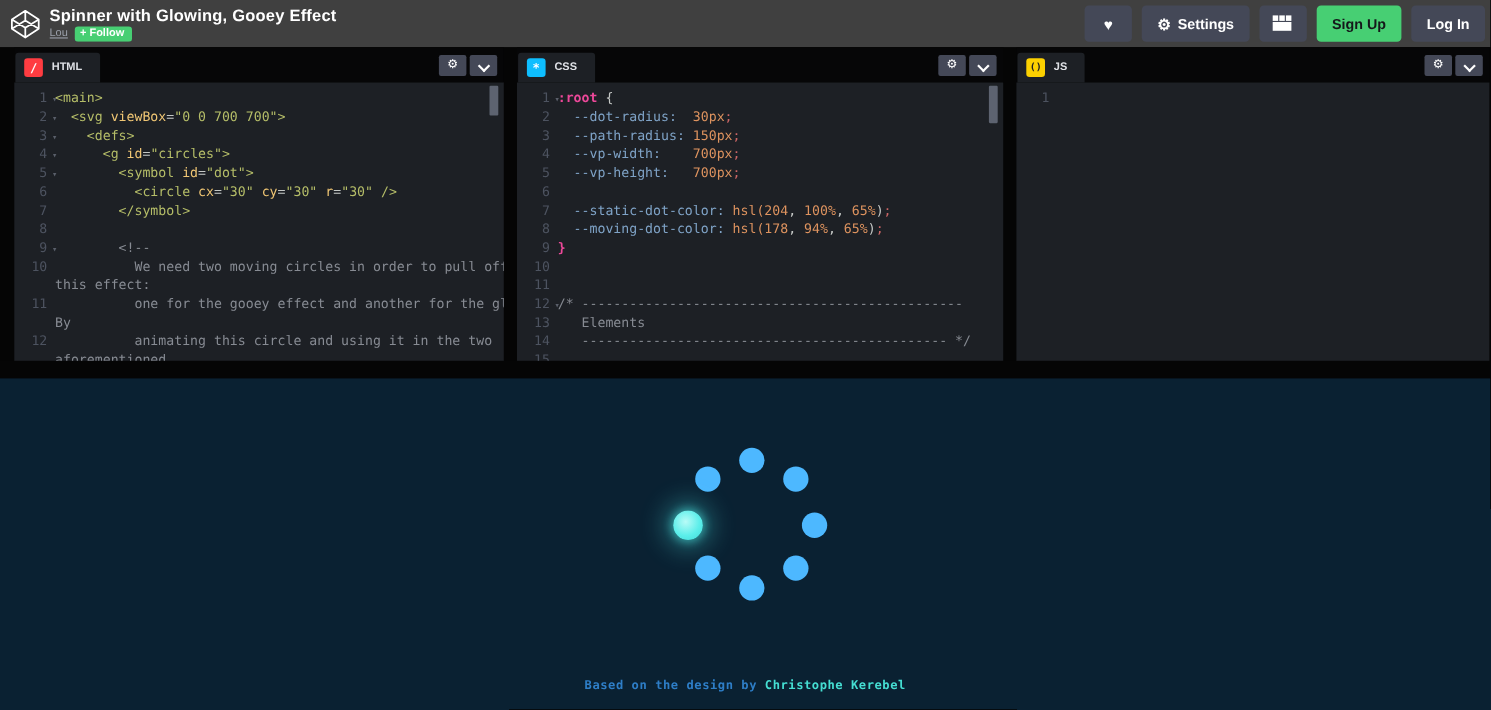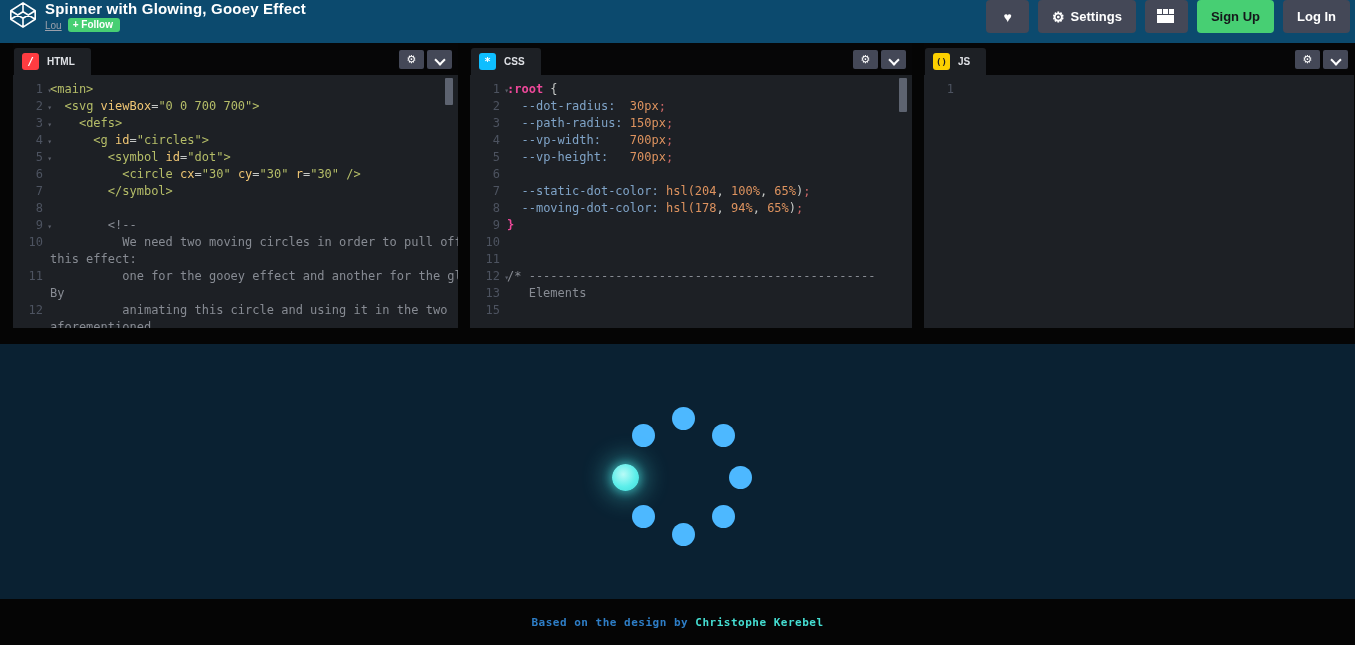--- a/index.html
+++ b/index.html
@@ -1,20 +1,20 @@
 <!DOCTYPE html>
 <html><head>
 <meta charset="utf-8">
 <style>
   * { margin:0; padding:0; box-sizing:border-box; }
   html,body { width:1355px; height:645px; background:#050505; overflow:hidden;
               font-family:"Liberation Sans", sans-serif; }
 
   
-  .header { height:43px; background:#0c4a6e; display:flex; align-items:flex-start; padding:0 5px 0 8px; }
+  .header { height:43px; background:#404040; display:flex; align-items:center; padding:0 5px 0 8px; }
   .logo { width:30px; height:30px; margin-right:7px; cursor:pointer; flex:0 0 auto; }
   .title-block { flex:1 1 auto; overflow:hidden; }
   .pen-title { color:#fff; font-size:15px; font-weight:bold; line-height:17px; letter-spacing:.2px; }
   .pen-meta { display:flex; align-items:center; gap:6px; height:14px; margin-top:1px; }
   .pen-author { color:#9ba0ab; font-size:10px;text-decoration:underline; }
   .follow-btn { background:#47cf73; color:#fff; font-size:10px; font-weight:bold; border:none;
                 border-radius:3px; padding:1px 7px 2px 5px; cursor:pointer; line-height:11px; }
   .header-actions { display:flex; align-items:center; gap:9px; flex:0 0 auto; }
   .hbtn { height:33px; background:#444857; border:none; border-radius:4px; color:#fff;
           font-size:13px; font-weight:600; font-family:inherit; display:flex; align-items:center;
@@ -64,21 +64,21 @@
   .tk-com  { color:#878b93; }
   .tk-prop { color:#7fa3c7; }
   .tk-num  { color:#de935f; }
   .tk-semi { color:#cc6666; }
   .tk-sel  { color:#ec4899; font-weight:bold; }
   .tk-plain{ color:#c5c8c6; }
   .sb-thumb { position:absolute; right:5px; width:8px; background:#5d6370; border-radius:1px; cursor:pointer; }
 
   
   .gap-strip { height:16px; background:#050505; }
-  .preview { height:255px; background:#0a2132; position:relative; }
+  .preview { height:301px; background:#0a2132; position:relative; }
   .dot { position:absolute; border-radius:50%; }
   .dot.static { background:#4db8ff; }
   .dot.moving { background:radial-gradient(circle at 42% 38%, #b8fbf7 0%, #5ceeea 55%, #3fd9d8 100%);
                 box-shadow:0 0 22px 9px rgba(82,250,244,.30), 0 0 8px 2px rgba(82,250,244,.45); }
   .credit { position:absolute; left:0; right:0; top:272px; text-align:center;
             font-family:"DejaVu Sans Mono", monospace; font-size:11px; font-weight:bold;
             letter-spacing:.5px; }
   .credit .prefix { color:#2e7ec7; }
   .credit a { color:#45ded2; text-decoration:none; cursor:pointer; }
 </style>
@@ -176,20 +176,21 @@
         <div class="cl-row"><span class="gutter">4</span><span class="code"><span class="tk-plain">  </span><span class="tk-prop">--vp-width:</span><span class="tk-plain">    </span><span class="tk-num">700px</span><span class="tk-semi">;</span></span></div>
         <div class="cl-row"><span class="gutter">5</span><span class="code"><span class="tk-plain">  </span><span class="tk-prop">--vp-height:</span><span class="tk-plain">   </span><span class="tk-num">700px</span><span class="tk-semi">;</span></span></div>
         <div class="cl-row"><span class="gutter">6</span><span class="code"></span></div>
         <div class="cl-row"><span class="gutter">7</span><span class="code"><span class="tk-plain">  </span><span class="tk-prop">--static-dot-color:</span><span class="tk-plain"> </span><span class="tk-num">hsl(204</span><span class="tk-punc">, </span><span class="tk-num">100%</span><span class="tk-punc">, </span><span class="tk-num">65%</span><span class="tk-punc">)</span><span class="tk-semi">;</span></span></div>
         <div class="cl-row"><span class="gutter">8</span><span class="code"><span class="tk-plain">  </span><span class="tk-prop">--moving-dot-color:</span><span class="tk-plain"> </span><span class="tk-num">hsl(178</span><span class="tk-punc">, </span><span class="tk-num">94%</span><span class="tk-punc">, </span><span class="tk-num">65%</span><span class="tk-punc">)</span><span class="tk-semi">;</span></span></div>
         <div class="cl-row"><span class="gutter">9</span><span class="code"><span class="tk-sel">}</span></span></div>
         <div class="cl-row"><span class="gutter">10</span><span class="code"></span></div>
         <div class="cl-row"><span class="gutter">11</span><span class="code"></span></div>
         <div class="cl-row"><span class="gutter">12<span class="fold">▾</span></span><span class="code"><span class="tk-com">/* ------------------------------------------------</span></span></div>
         <div class="cl-row"><span class="gutter">13</span><span class="code"><span class="tk-com">   Elements</span></span></div>
+        <div class="cl-row"><span class="gutter">14</span><span class="code"><span class="tk-com">   ---------------------------------------------- */</span></span></div>
         <div class="cl-row"><span class="gutter">15</span><span class="code"></span></div>
         <div class="sb-thumb" style="top: 3px; height: 34px;"></div>
       </div>
     </section>
     <section class="panel" style="width: 430px;">
       <div class="panel-bar">
         <div class="tab">
           <span class="tab-icon" style="background: rgb(252, 208, 0); color: rgb(27, 28, 32); font-size: 9px;">()</span>
           <span class="tab-label">JS</span>
         </div>

